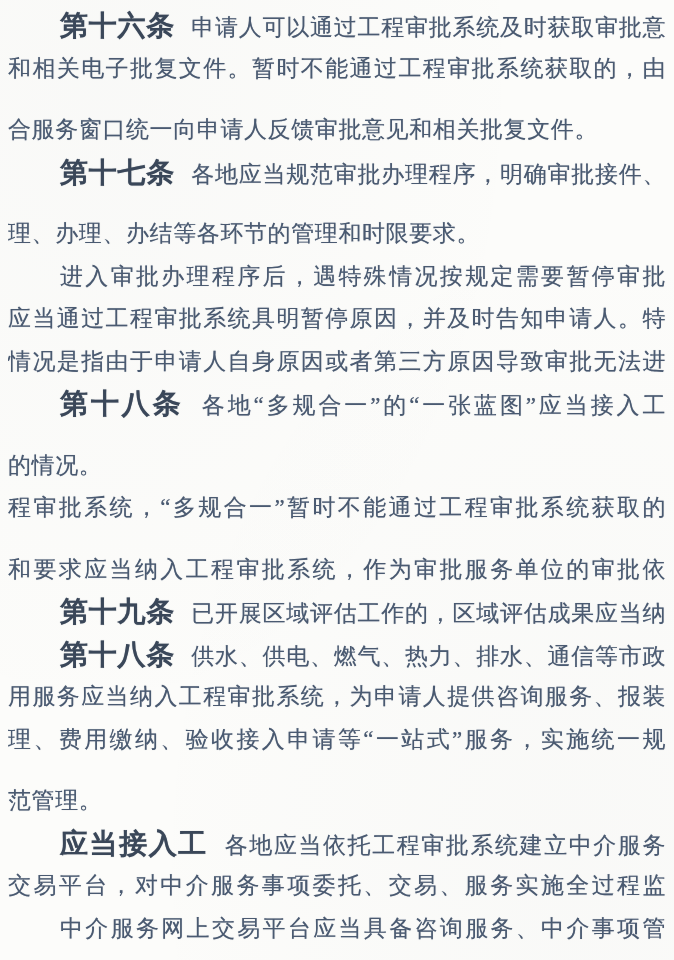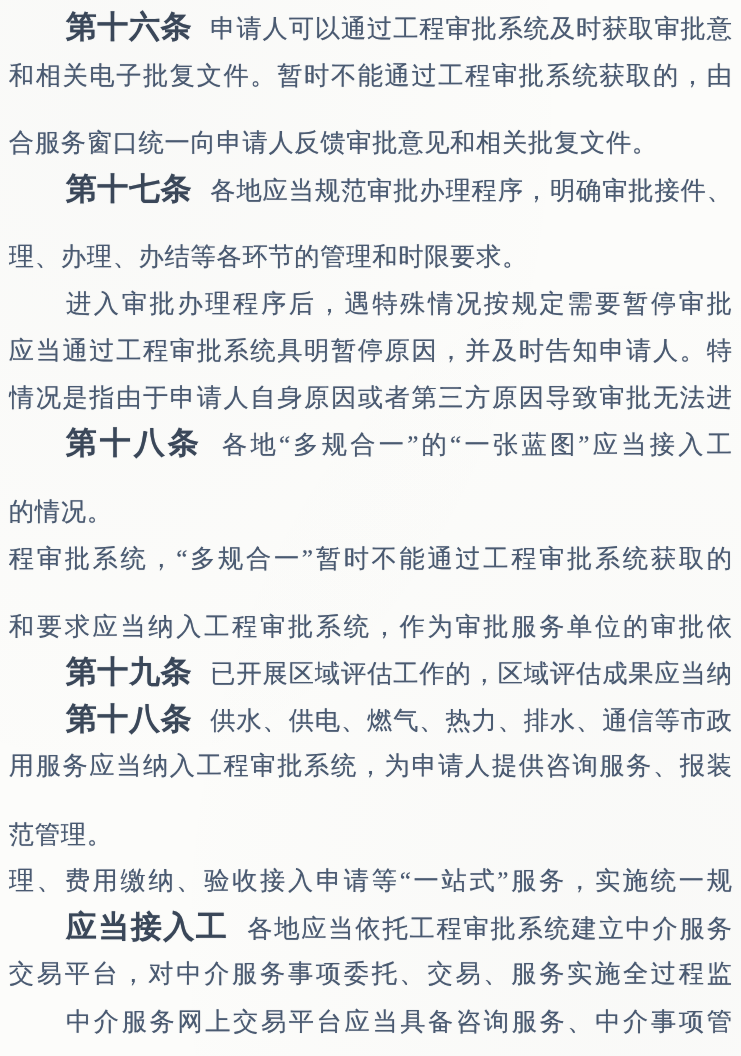--- a/index.html
+++ b/index.html
@@ -70,21 +70,21 @@
   <div class="ln first"><span class="art-num">第十八条</span><span class="hgap"></span><span>各地“多规合一”的“一张蓝图”应当接入工</span></div>
 
   <div class="ln last">的情况。</div>
   <div class="ln">程审批系统，“多规合一”暂时不能通过工程审批系统获取的</div>
   <div class="ln last">和要求应当纳入工程审批系统，作为审批服务单位的审批依据。</div>
 
   <div class="ln first"><span class="art-num">第十九条</span><span class="hgap"></span><span>已开展区域评估工作的，区域评估成果应当纳入</span></div>
 
   <div class="ln first"><span class="art-num">第十八条</span><span class="hgap"></span><span>供水、供电、燃气、热力、排水、通信等市政公</span></div>
   <div class="ln">用服务应当纳入工程审批系统，为申请人提供咨询服务、报装受</div>
+  <div class="ln">理、费用缴纳、验收接入申请等“一站式”服务，实施统一规</div>
   <div class="ln last">范管理。</div>
-  <div class="ln">理、费用缴纳、验收接入申请等“一站式”服务，实施统一规</div>
 
   <div class="ln first"><span class="art-num">应当接入工</span><span class="hgap"></span><span>各地应当依托工程审批系统建立中介服务网上</span></div>
   <div class="ln">交易平台，对中介服务事项委托、交易、服务实施全过程监管。</div>
 
   <div class="ln first">中介服务网上交易平台应当具备咨询服务、中介事项管理、</div>
 
 </div>
 
 </body></html>

